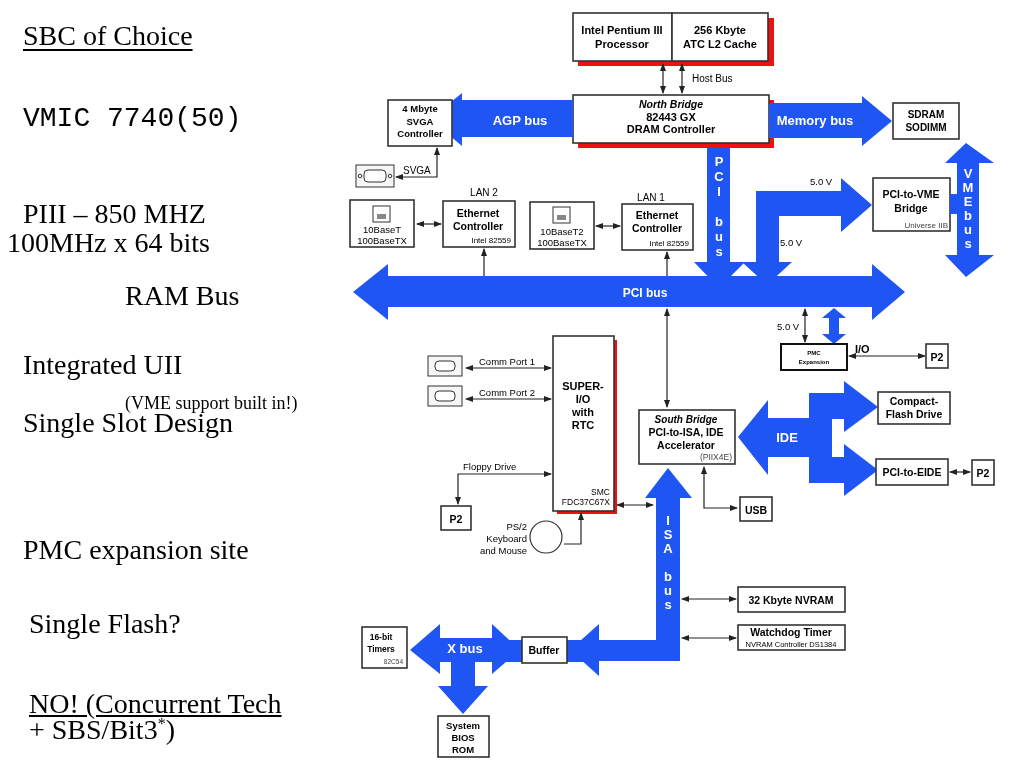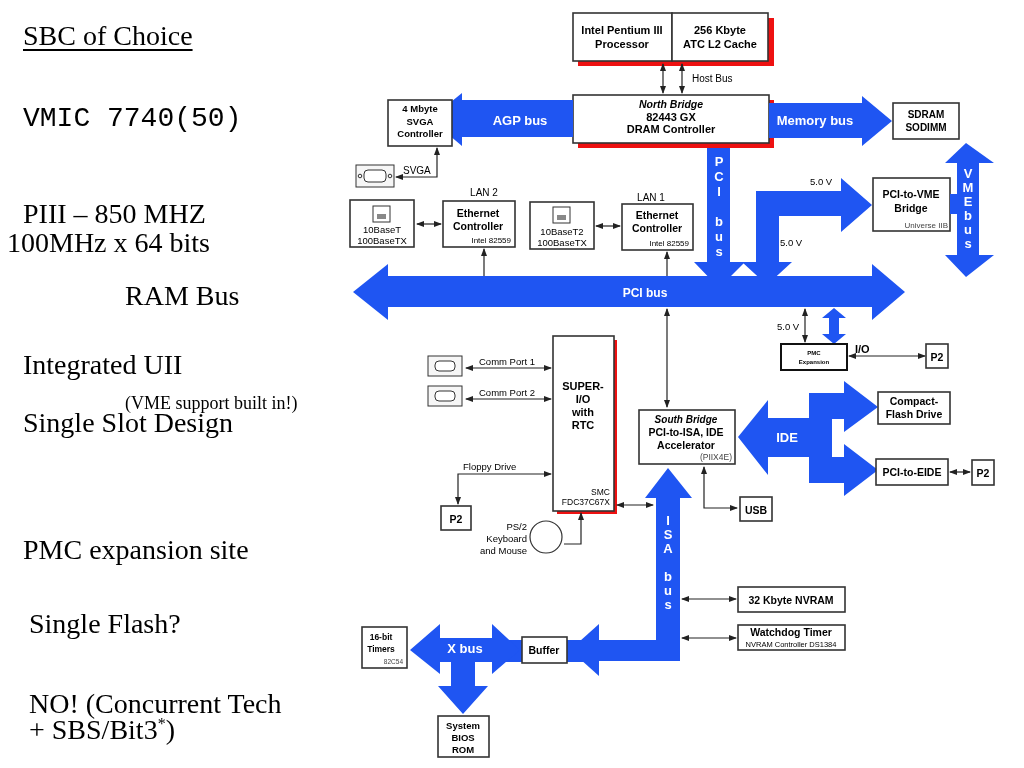--- a/index.html
+++ b/index.html
@@ -22,21 +22,21 @@
   <div class="txt u" style="left:23px;top:22px;">SBC of  Choice</div>
   <div class="txt" style="left:23px;top:105px;font-family:Liberation Mono, monospace;">VMIC 7740(50)</div>
   <div class="txt" style="left:23px;top:200px;">PIII – 850 MHZ</div>
   <div class="txt" style="left:7px;top:229px;">100MHz x 64 bits</div>
   <div class="txt" style="left:125px;top:282px;">RAM Bus</div>
   <div class="txt" style="left:23px;top:351px;">Integrated UII</div>
   <div class="txt" style="left:125px;top:394px;font-size:18px;">(VME support built in!)</div>
   <div class="txt" style="left:23px;top:409px;">Single Slot Design</div>
   <div class="txt" style="left:23px;top:528px;margin-top:8px;">PMC expansion site</div>
   <div class="txt" style="left:29px;top:610px;">Single Flash?</div>
-  <div class="txt" style="left:29px;top:690px;">NO! (Concurrent Tech</div>
+  <div class="txt" style="left:29px;top:690px;text-decoration:underline;">NO! (Concurrent Tech</div>
   <div class="txt" style="left:29px;top:716px;">
     <span>+ SBS/Bit3</span><sup style="font-size:16px;">*</sup><span>)</span>
   </div>
 </div>
 
 <svg id="diagram" width="1024" height="768" viewBox="0 0 1024 768">
   <defs>
     <marker id="ah" markerWidth="8" markerHeight="8" refX="7" refY="4" orient="auto" markerUnits="userSpaceOnUse">
       <path d="M0,1 L8,4 L0,7 Z" fill="#222"></path>
     </marker>

